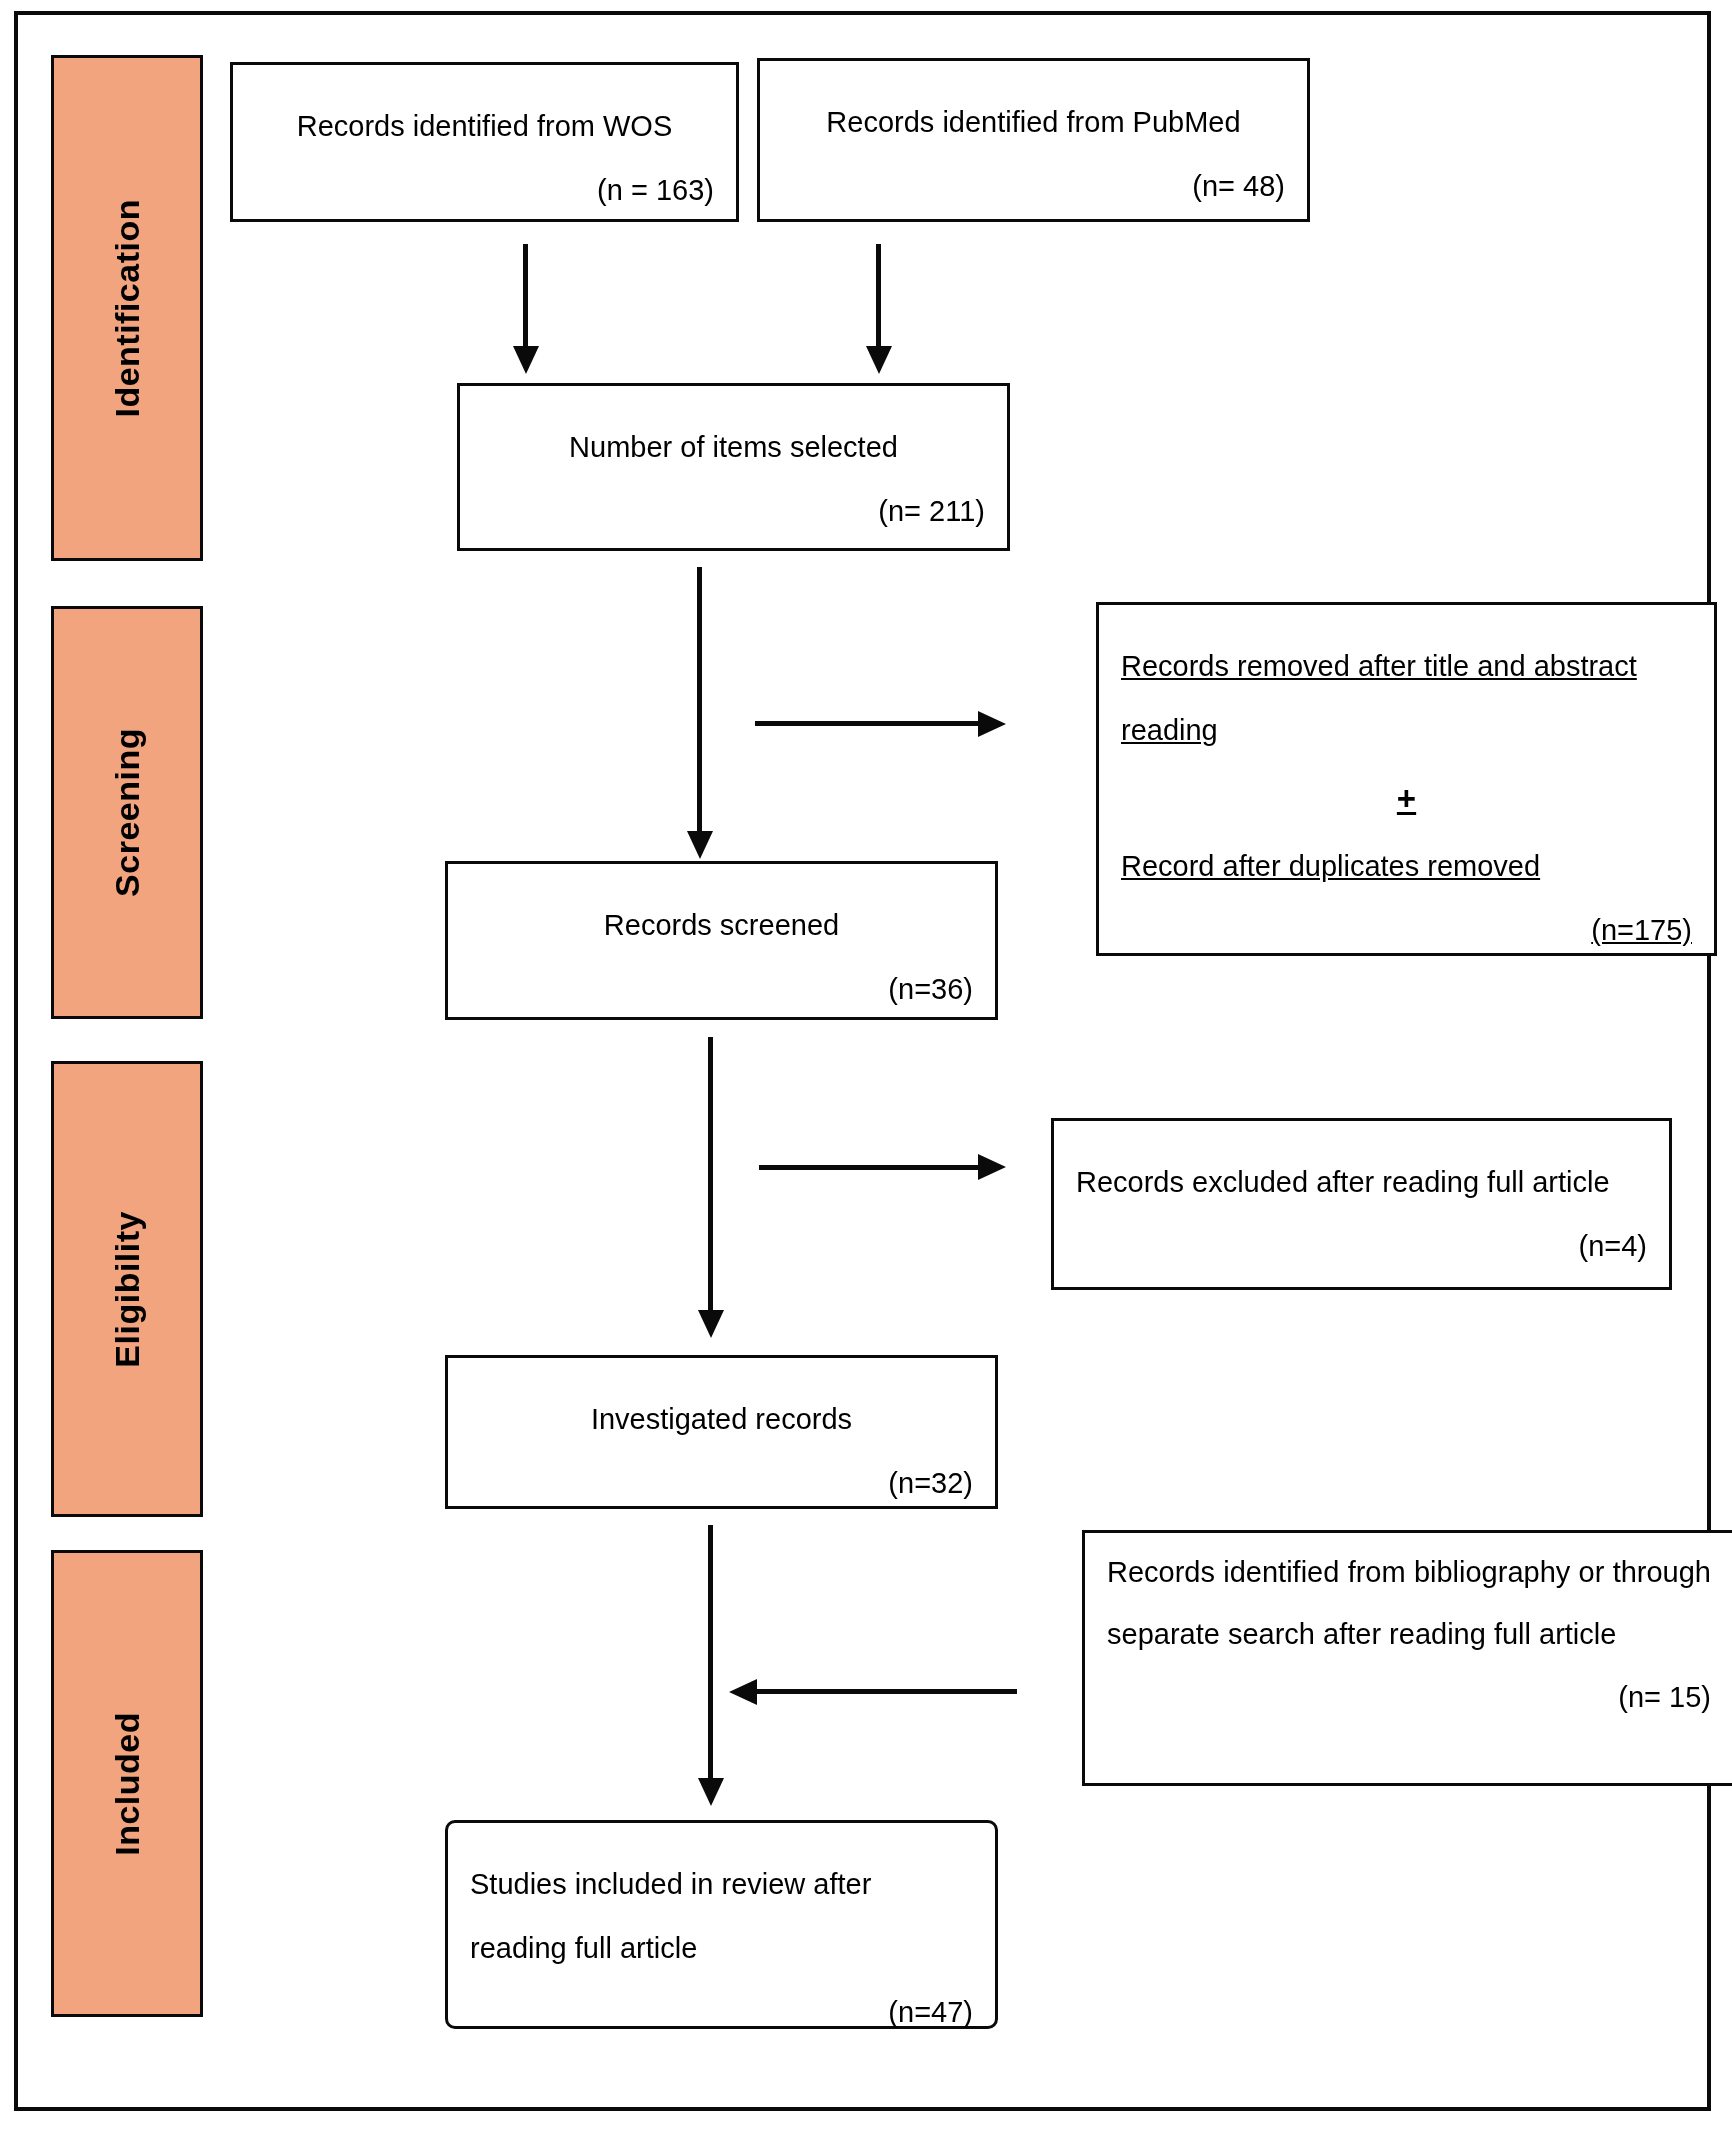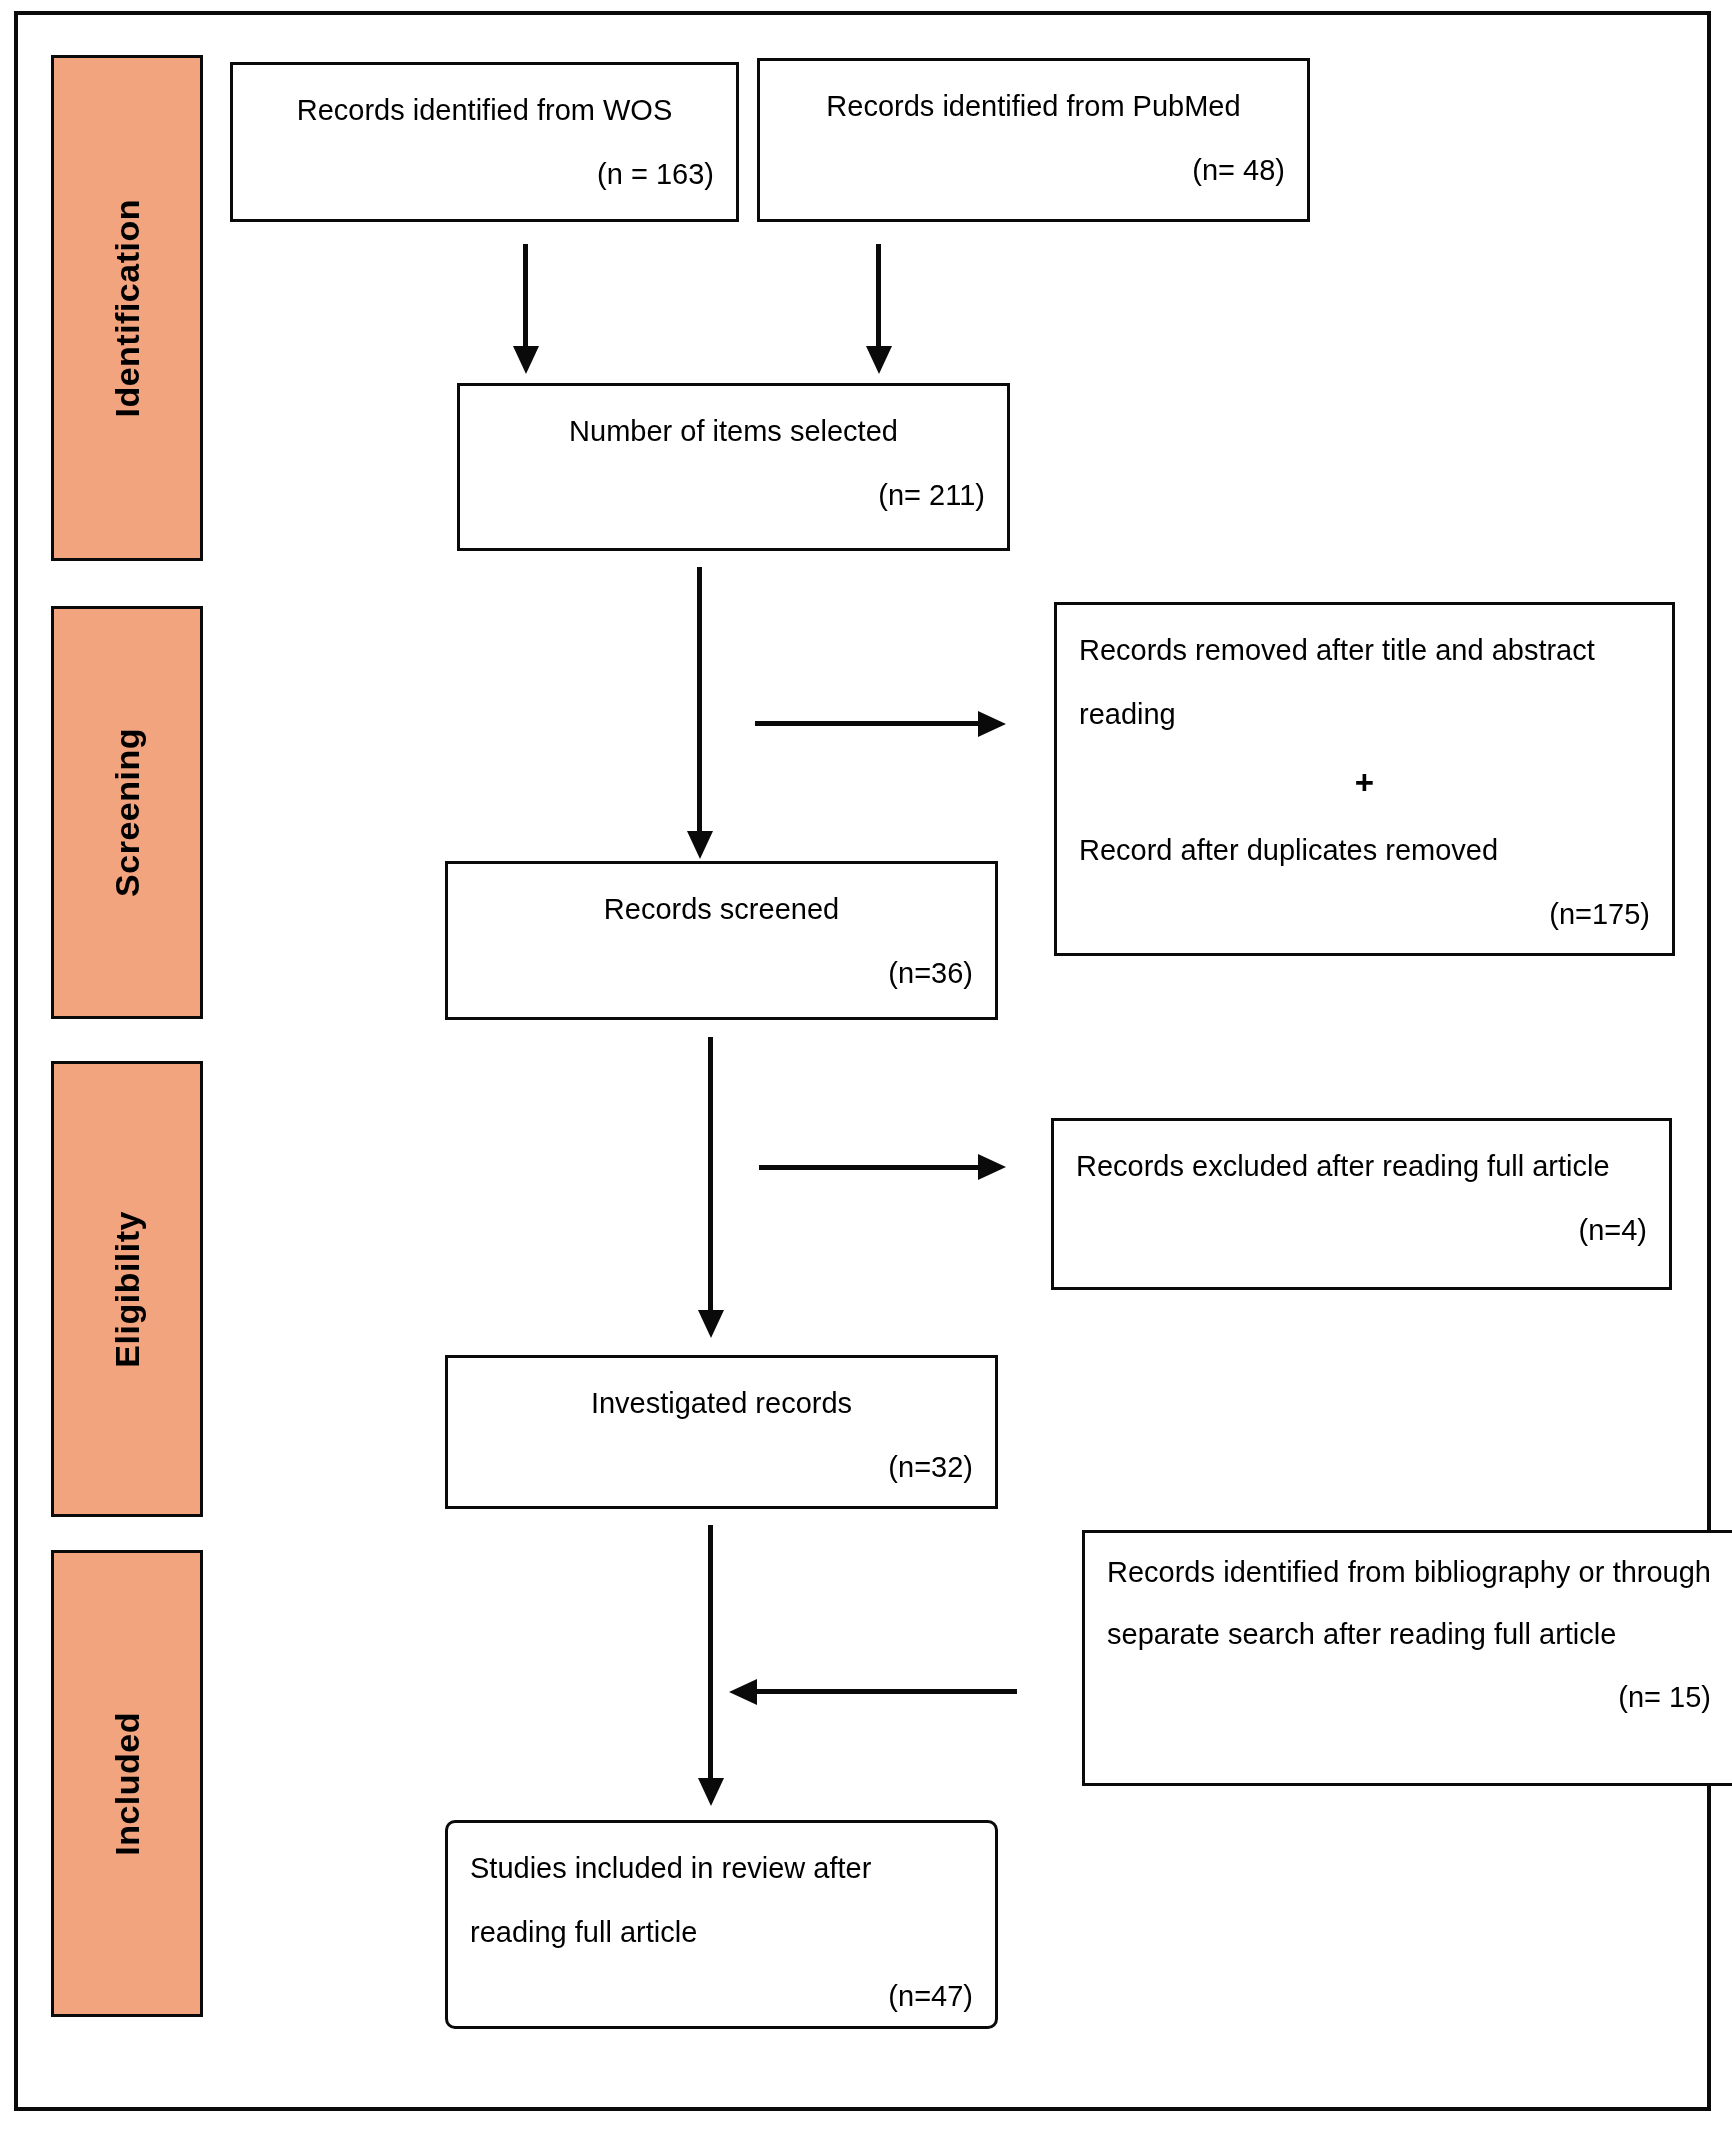--- a/index.html
+++ b/index.html
@@ -40,21 +40,21 @@
     letter-spacing: 0.5px;
     white-space: nowrap;
   }
   .flow-box {
     position: absolute;
     background: #ffffff;
     border: 3px solid #0a0a0a;
     box-sizing: border-box;
     font-size: 29px;
     line-height: 2.2;
-    padding: 14px 22px;
+    padding: 30px 22px;
   }
   .flow-box .bx-title { text-align: center; }
   .flow-box .bx-n     { text-align: right; }
   .flow-box.align-left .bx-title { text-align: left; }
   .flow-box.justify .bx-title {
     text-align: justify;
     text-justify: inter-word;
   }
   .flow-box .bx-plus {
     text-align: center;
@@ -111,21 +111,21 @@
   <div class="flow-box" style="left:757px;top:58px;width:553px;height:164px;">
     <div class="bx-title">Records identified from PubMed</div>
     <div class="bx-n">(n= 48)</div>
   </div>
 
   <div class="flow-box" style="left:457px;top:383px;width:553px;height:168px;">
     <div class="bx-title">Number of items selected</div>
     <div class="bx-n">(n= 211)</div>
   </div>
 
-  <div class="flow-box align-left" style="left:1054px;top:602px;width:621px;height:354px;">
+  <div class="flow-box align-left" style="left:1096px;top:602px;width:621px;height:354px;text-decoration:underline;">
     <div class="bx-title">Records removed after title and abstract reading</div>
     <div class="bx-plus">+</div>
     <div class="bx-title">Record after duplicates removed</div>
     <div class="bx-n">(n=175)</div>
   </div>
 
   <div class="flow-box" style="left:445px;top:861px;width:553px;height:159px;">
     <div class="bx-title">Records screened</div>
     <div class="bx-n">(n=36)</div>
   </div>

